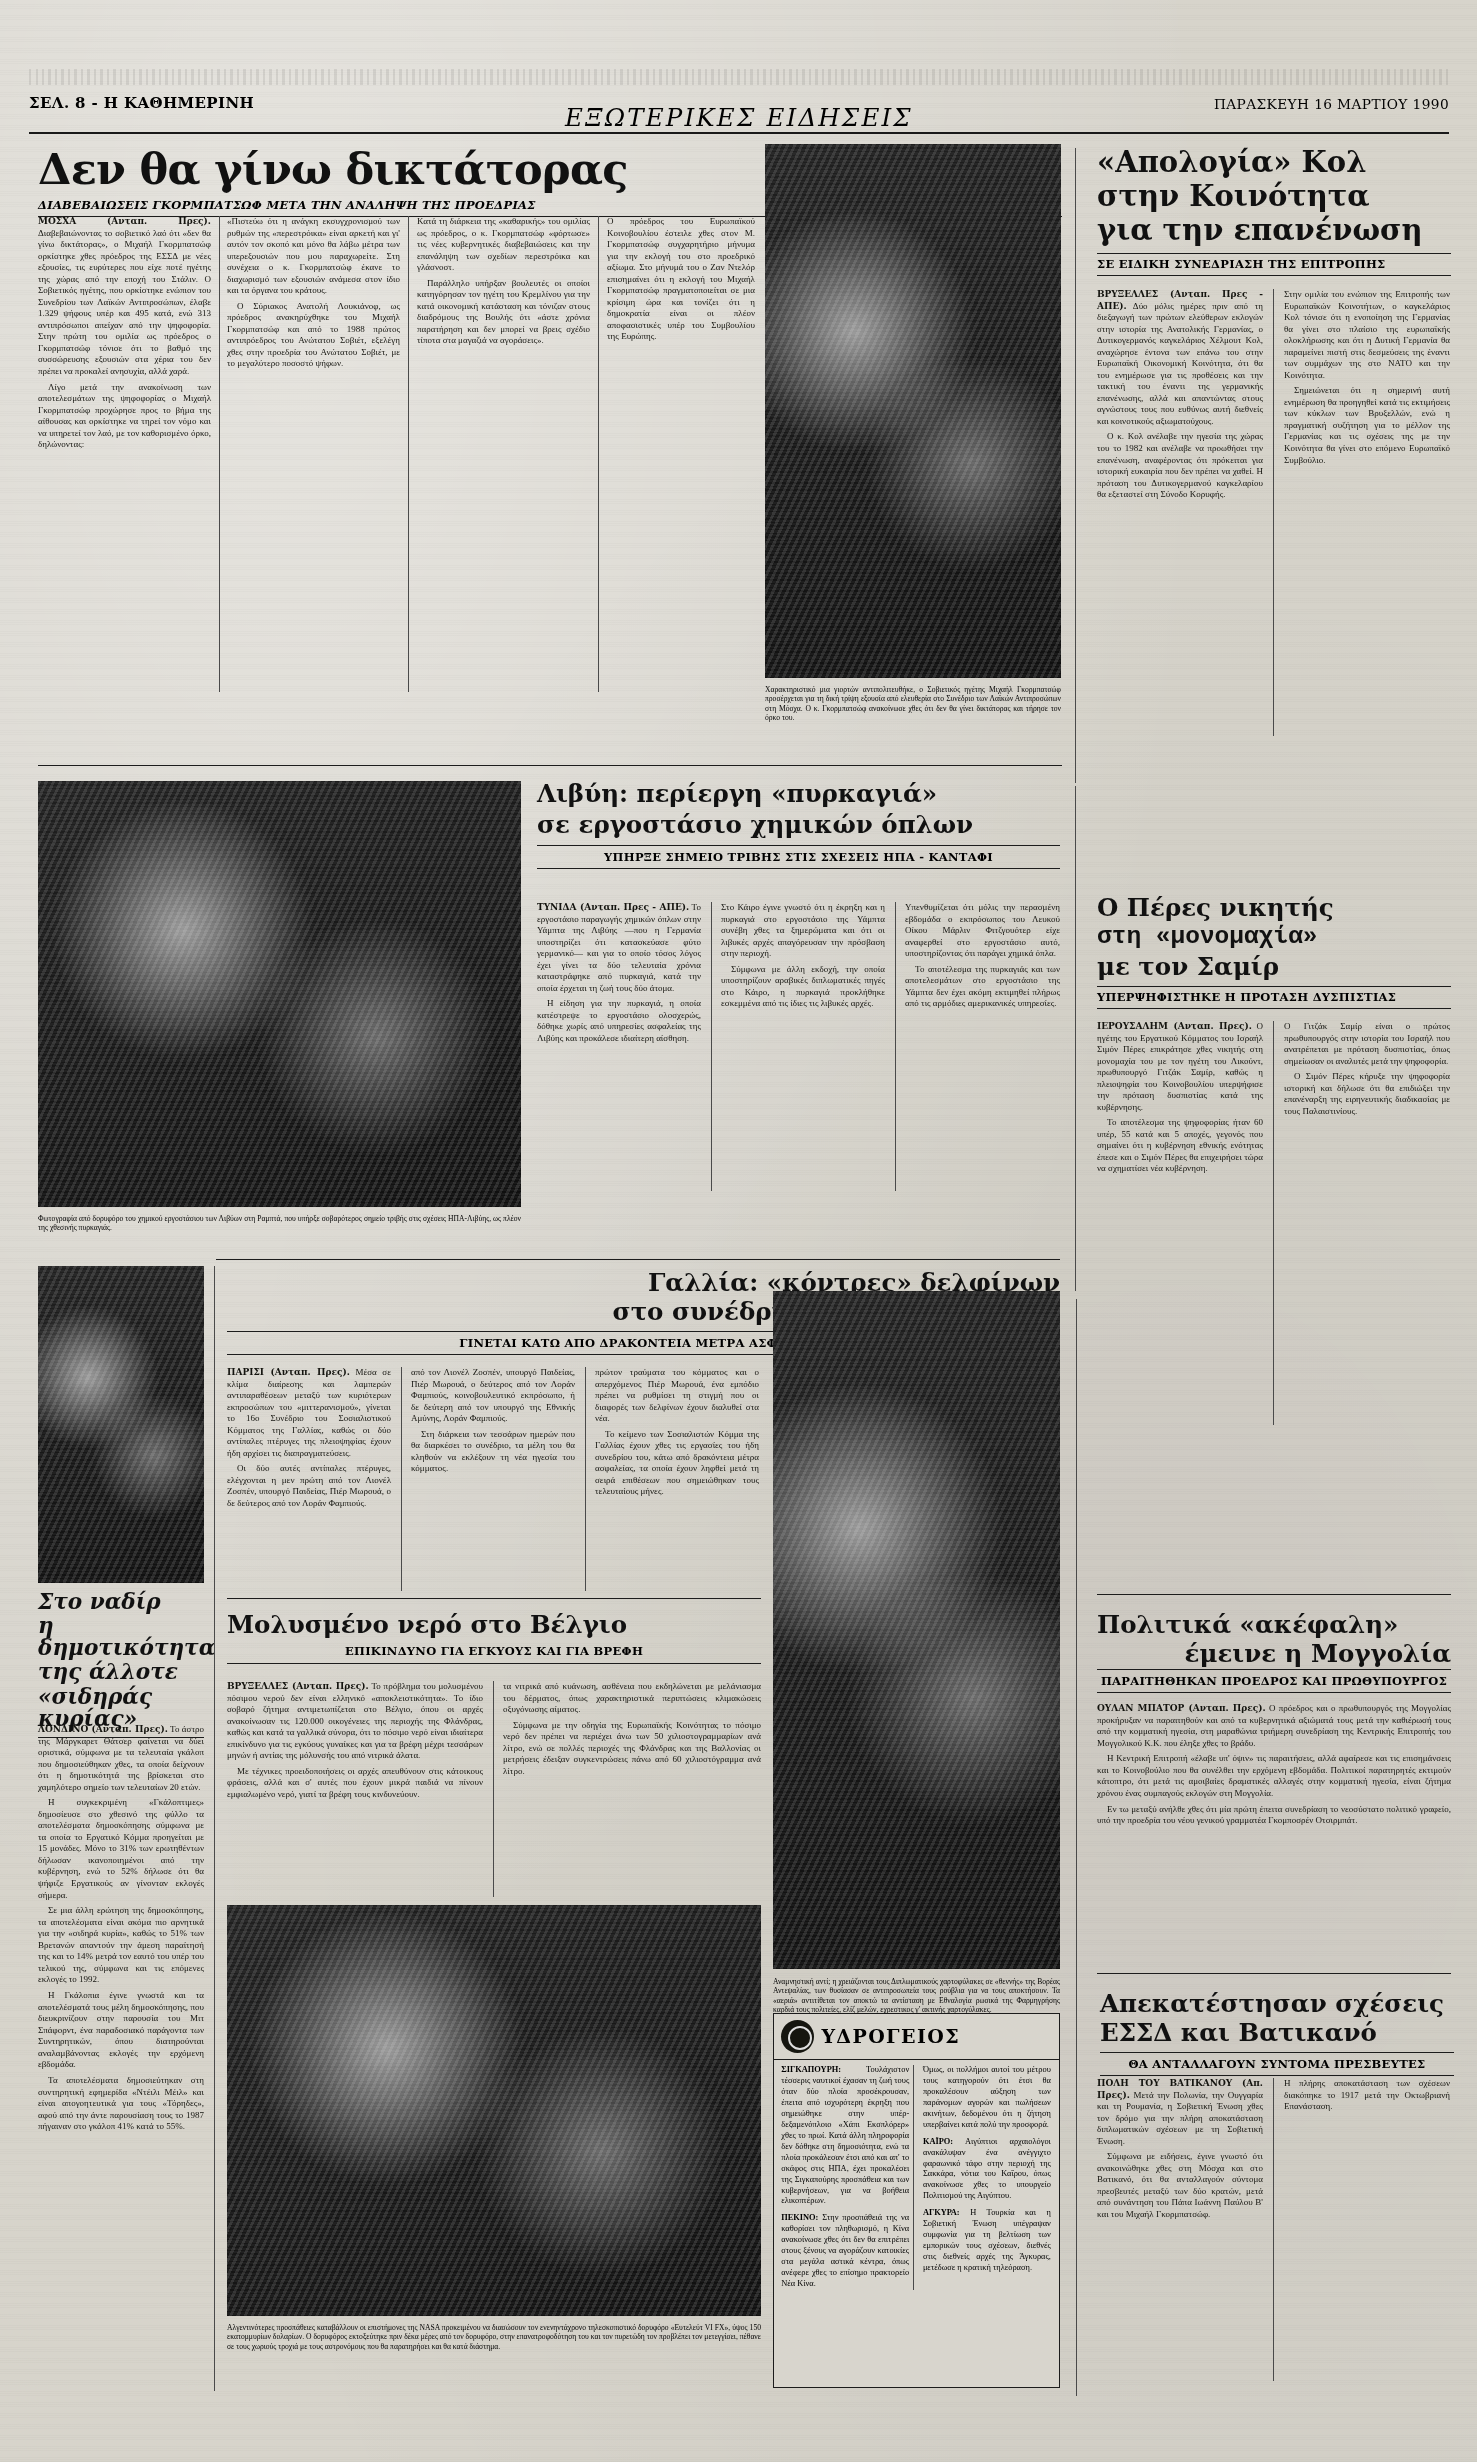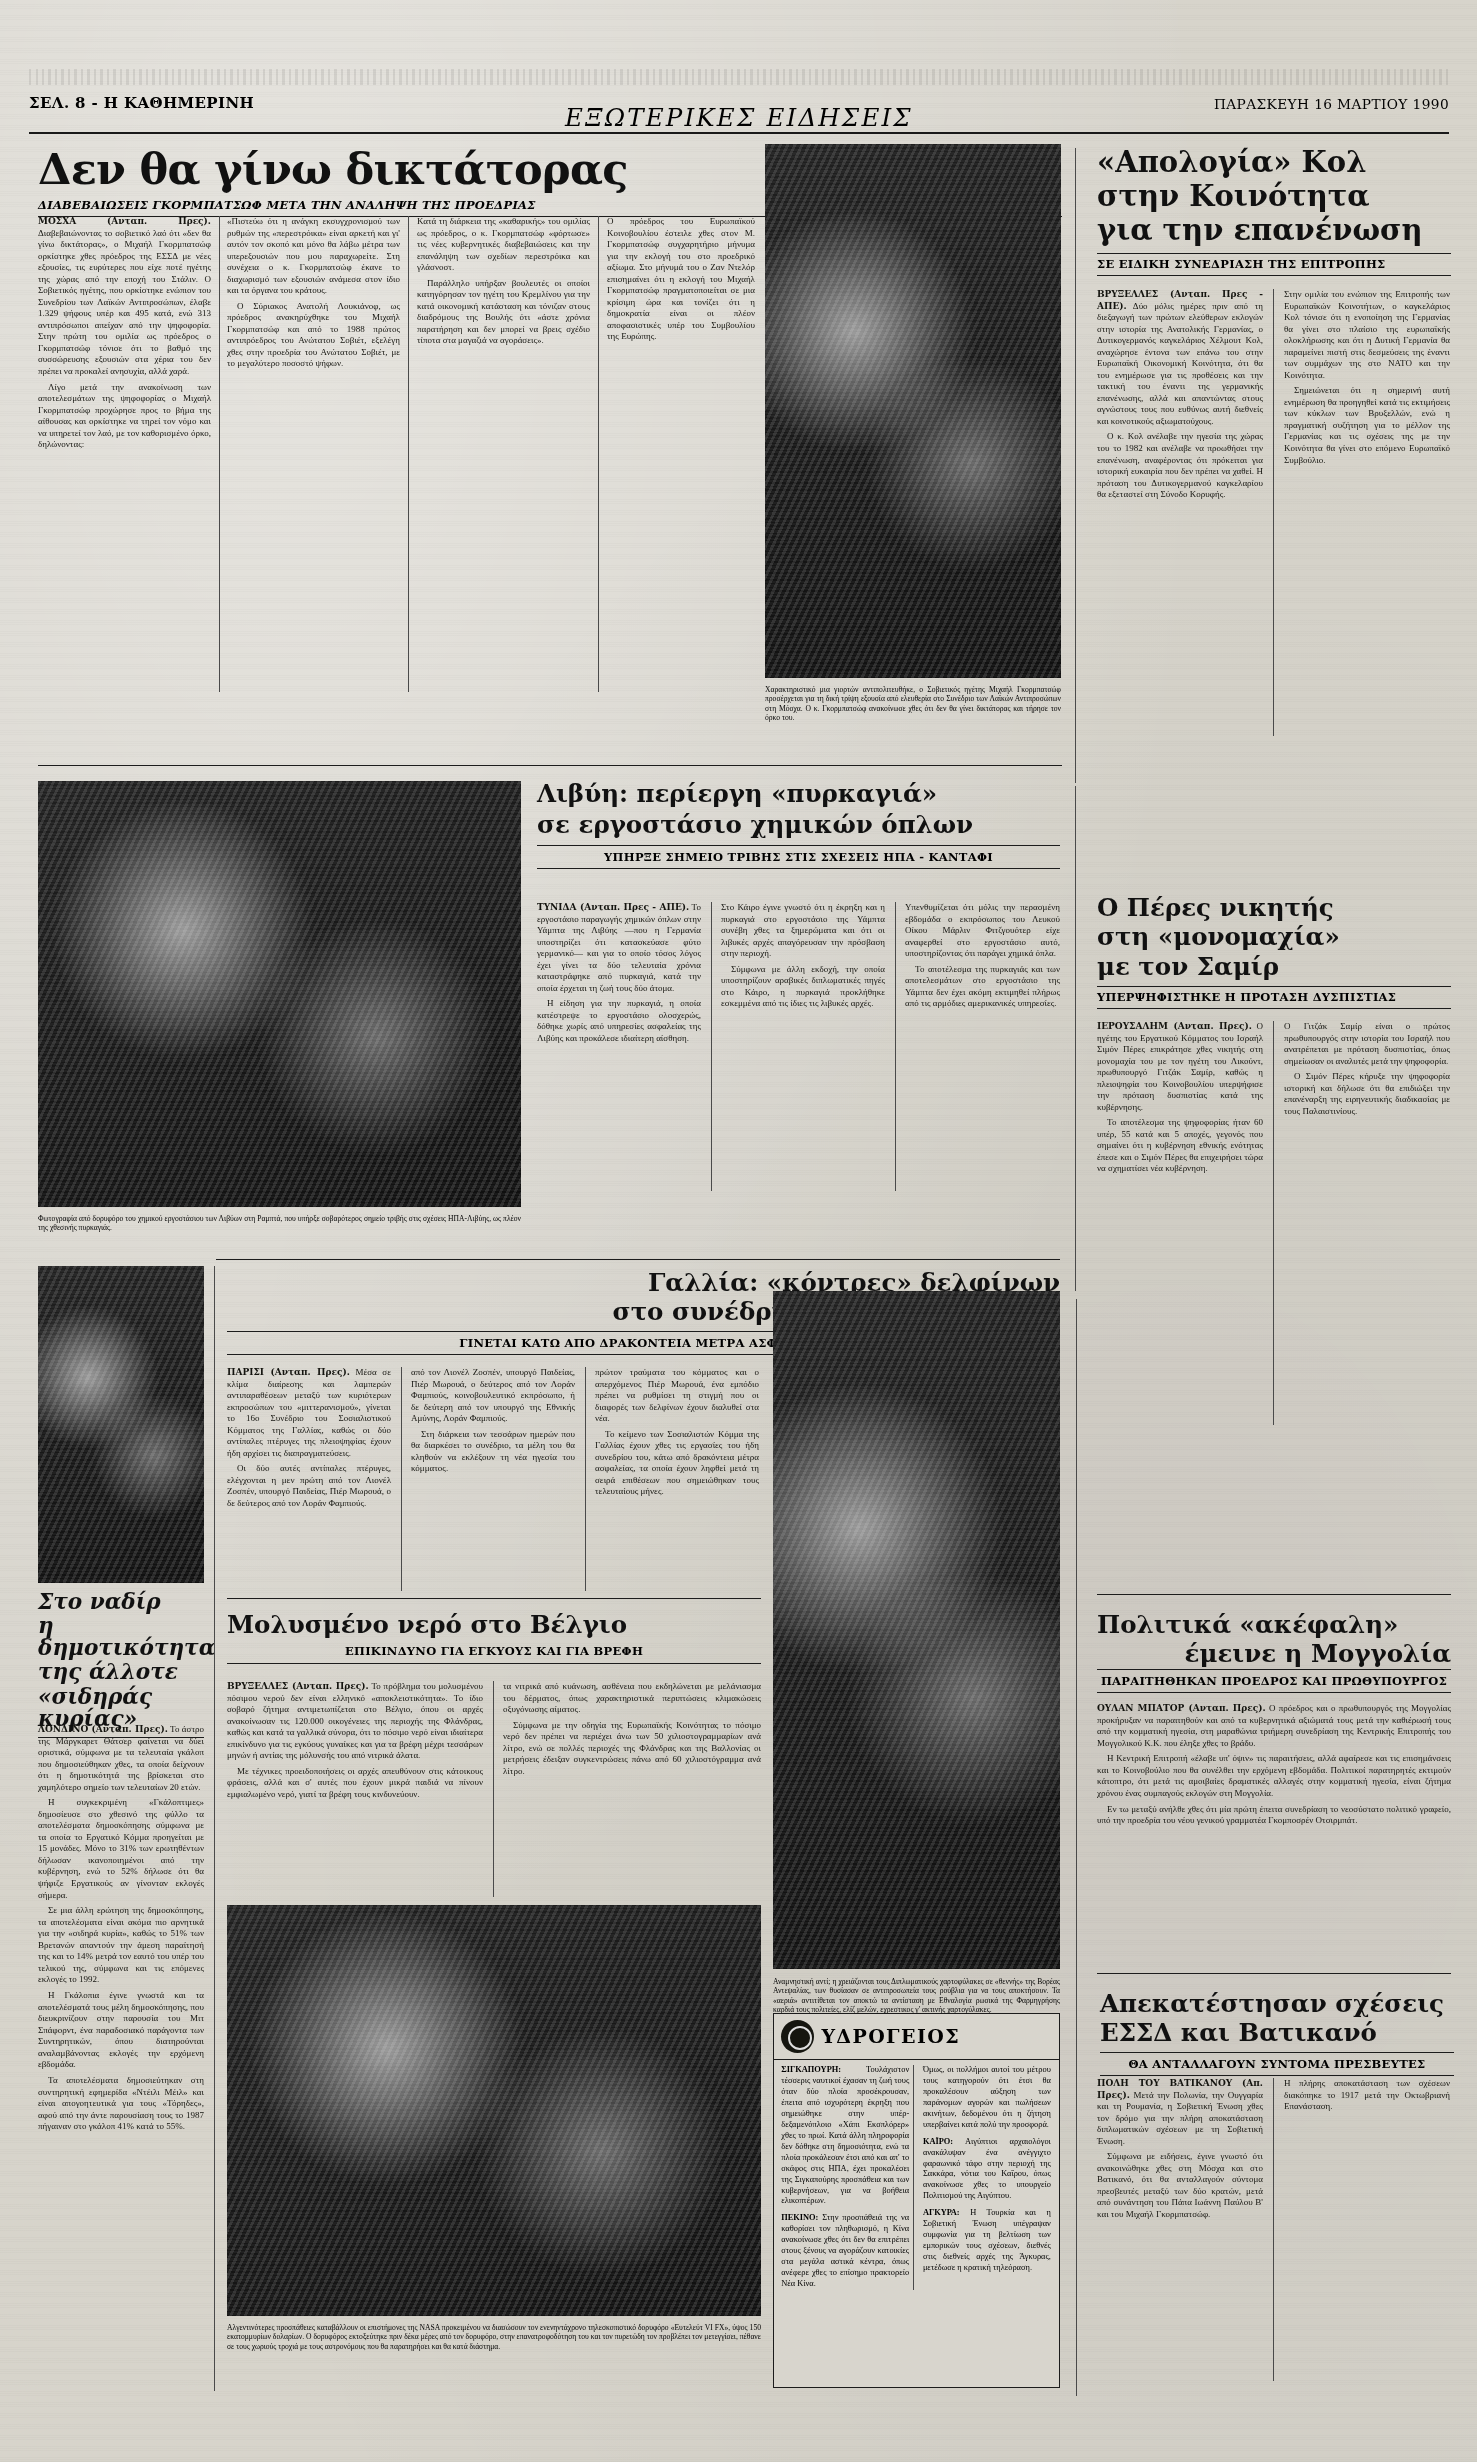--- a/index.html
+++ b/index.html
@@ -154,21 +154,21 @@
   <div class="vrule" style="left:895px;top:902px;height:289px;"></div>
   <div class="col body" style="left:905px;top:902px;width:155px;">
     <p class="first">Υπενθυμίζεται ότι μόλις την περασμένη εβδομάδα ο εκπρόσωπος του Λευκού Οίκου Μάρλιν Φιτζγουότερ είχε αναφερθεί στο εργοστάσιο αυτό, υποστηρίζοντας ότι παράγει χημικά όπλα.</p>
     <p>Το αποτέλεσμα της πυρκαγιάς και των αποτελεσμάτων στο εργοστάσιο της Υάμπτα δεν έχει ακόμη εκτιμηθεί πλήρως από τις αρμόδιες αμερικανικές υπηρεσίες.</p>
   </div>
 
   <div class="vrule" style="left:1075px;top:786px;height:505px;"></div>
 
   <div class="col" style="left:1097px;top:895px;width:354px;">
     <div class="hl hl-3">Ο Πέρες νικητής</div>
-    <div class="hl hl-3" style="margin-top:4.3px;">στη «μονομαχία»</div>
+    <div class="hl hl-3" style="margin-top:4.3px;font-family:Liberation Mono, monospace;">στη «μονομαχία»</div>
     <div class="hl hl-3" style="margin-top:4.3px;">με τον Σαμίρ</div>
     <div class="kicker gk" style="margin-top:7.2px;border-top:1.4px solid #1c1c1c;border-bottom:1.4px solid #1c1c1c;padding:3.6px 0;">ΥΠΕΡΨΗΦΙΣΤΗΚΕ Η ΠΡΟΤΑΣΗ ΔΥΣΠΙΣΤΙΑΣ</div>
   </div>
   <div class="col body" style="left:1097px;top:1021px;width:166px;">
     <p class="first"><span class="lead gk">ΙΕΡΟΥΣΑΛΗΜ (Ανταπ. Πρες).</span> <span>Ο ηγέτης του Εργατικού Κόμματος του Ισραήλ Σιμόν Πέρες επικράτησε χθες νικητής στη μονομαχία του με τον ηγέτη του Λικούντ, πρωθυπουργό Γιτζάκ Σαμίρ, καθώς η πλειοψηφία του Κοινοβουλίου υπερψήφισε την πρόταση δυσπιστίας κατά της κυβέρνησης.</span></p>
     <p>Το αποτέλεσμα της ψηφοφορίας ήταν 60 υπέρ, 55 κατά και 5 αποχές, γεγονός που σημαίνει ότι η κυβέρνηση εθνικής ενότητας έπεσε και ο Σιμόν Πέρες θα επιχειρήσει τώρα να σχηματίσει νέα κυβέρνηση.</p>
   </div>
   <div class="vrule" style="left:1273px;top:1021px;height:404px;"></div>
   <div class="col body" style="left:1284px;top:1021px;width:166px;">
     <p class="first">Ο Γιτζάκ Σαμίρ είναι ο πρώτος πρωθυπουργός στην ιστορία του Ισραήλ που ανατρέπεται με πρόταση δυσπιστίας, όπως σημείωσαν οι αναλυτές μετά την ψηφοφορία.</p>

